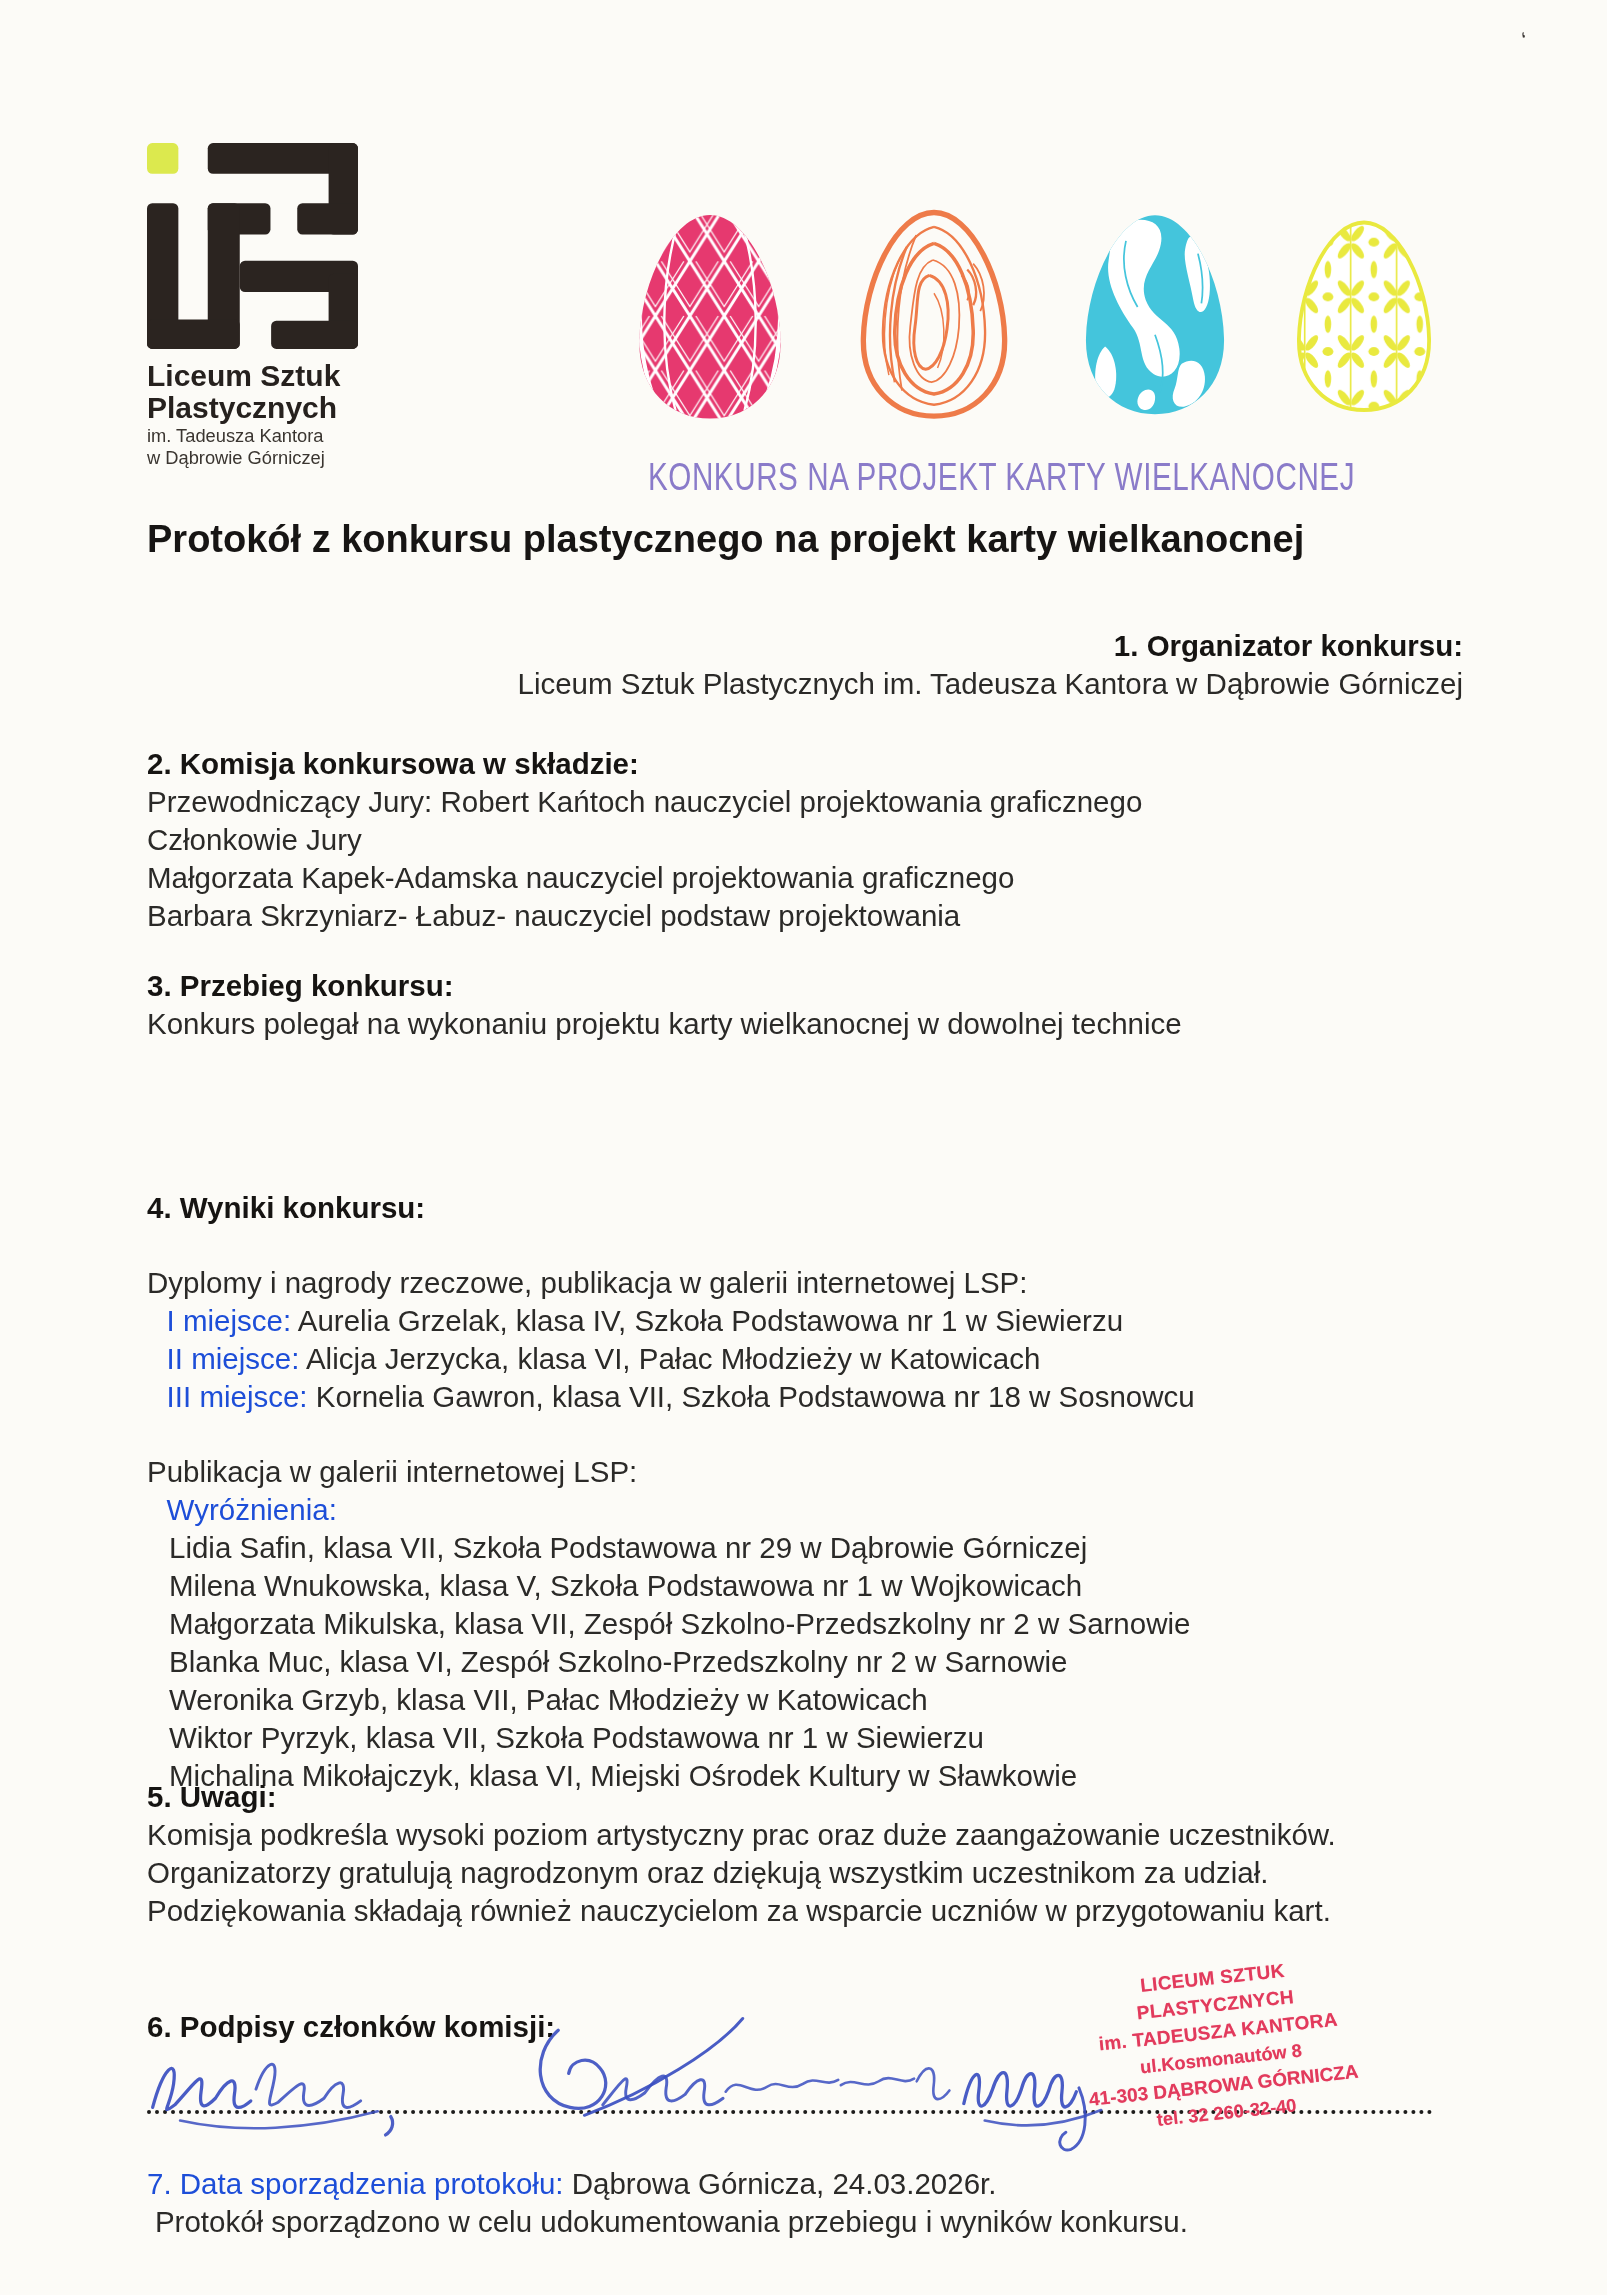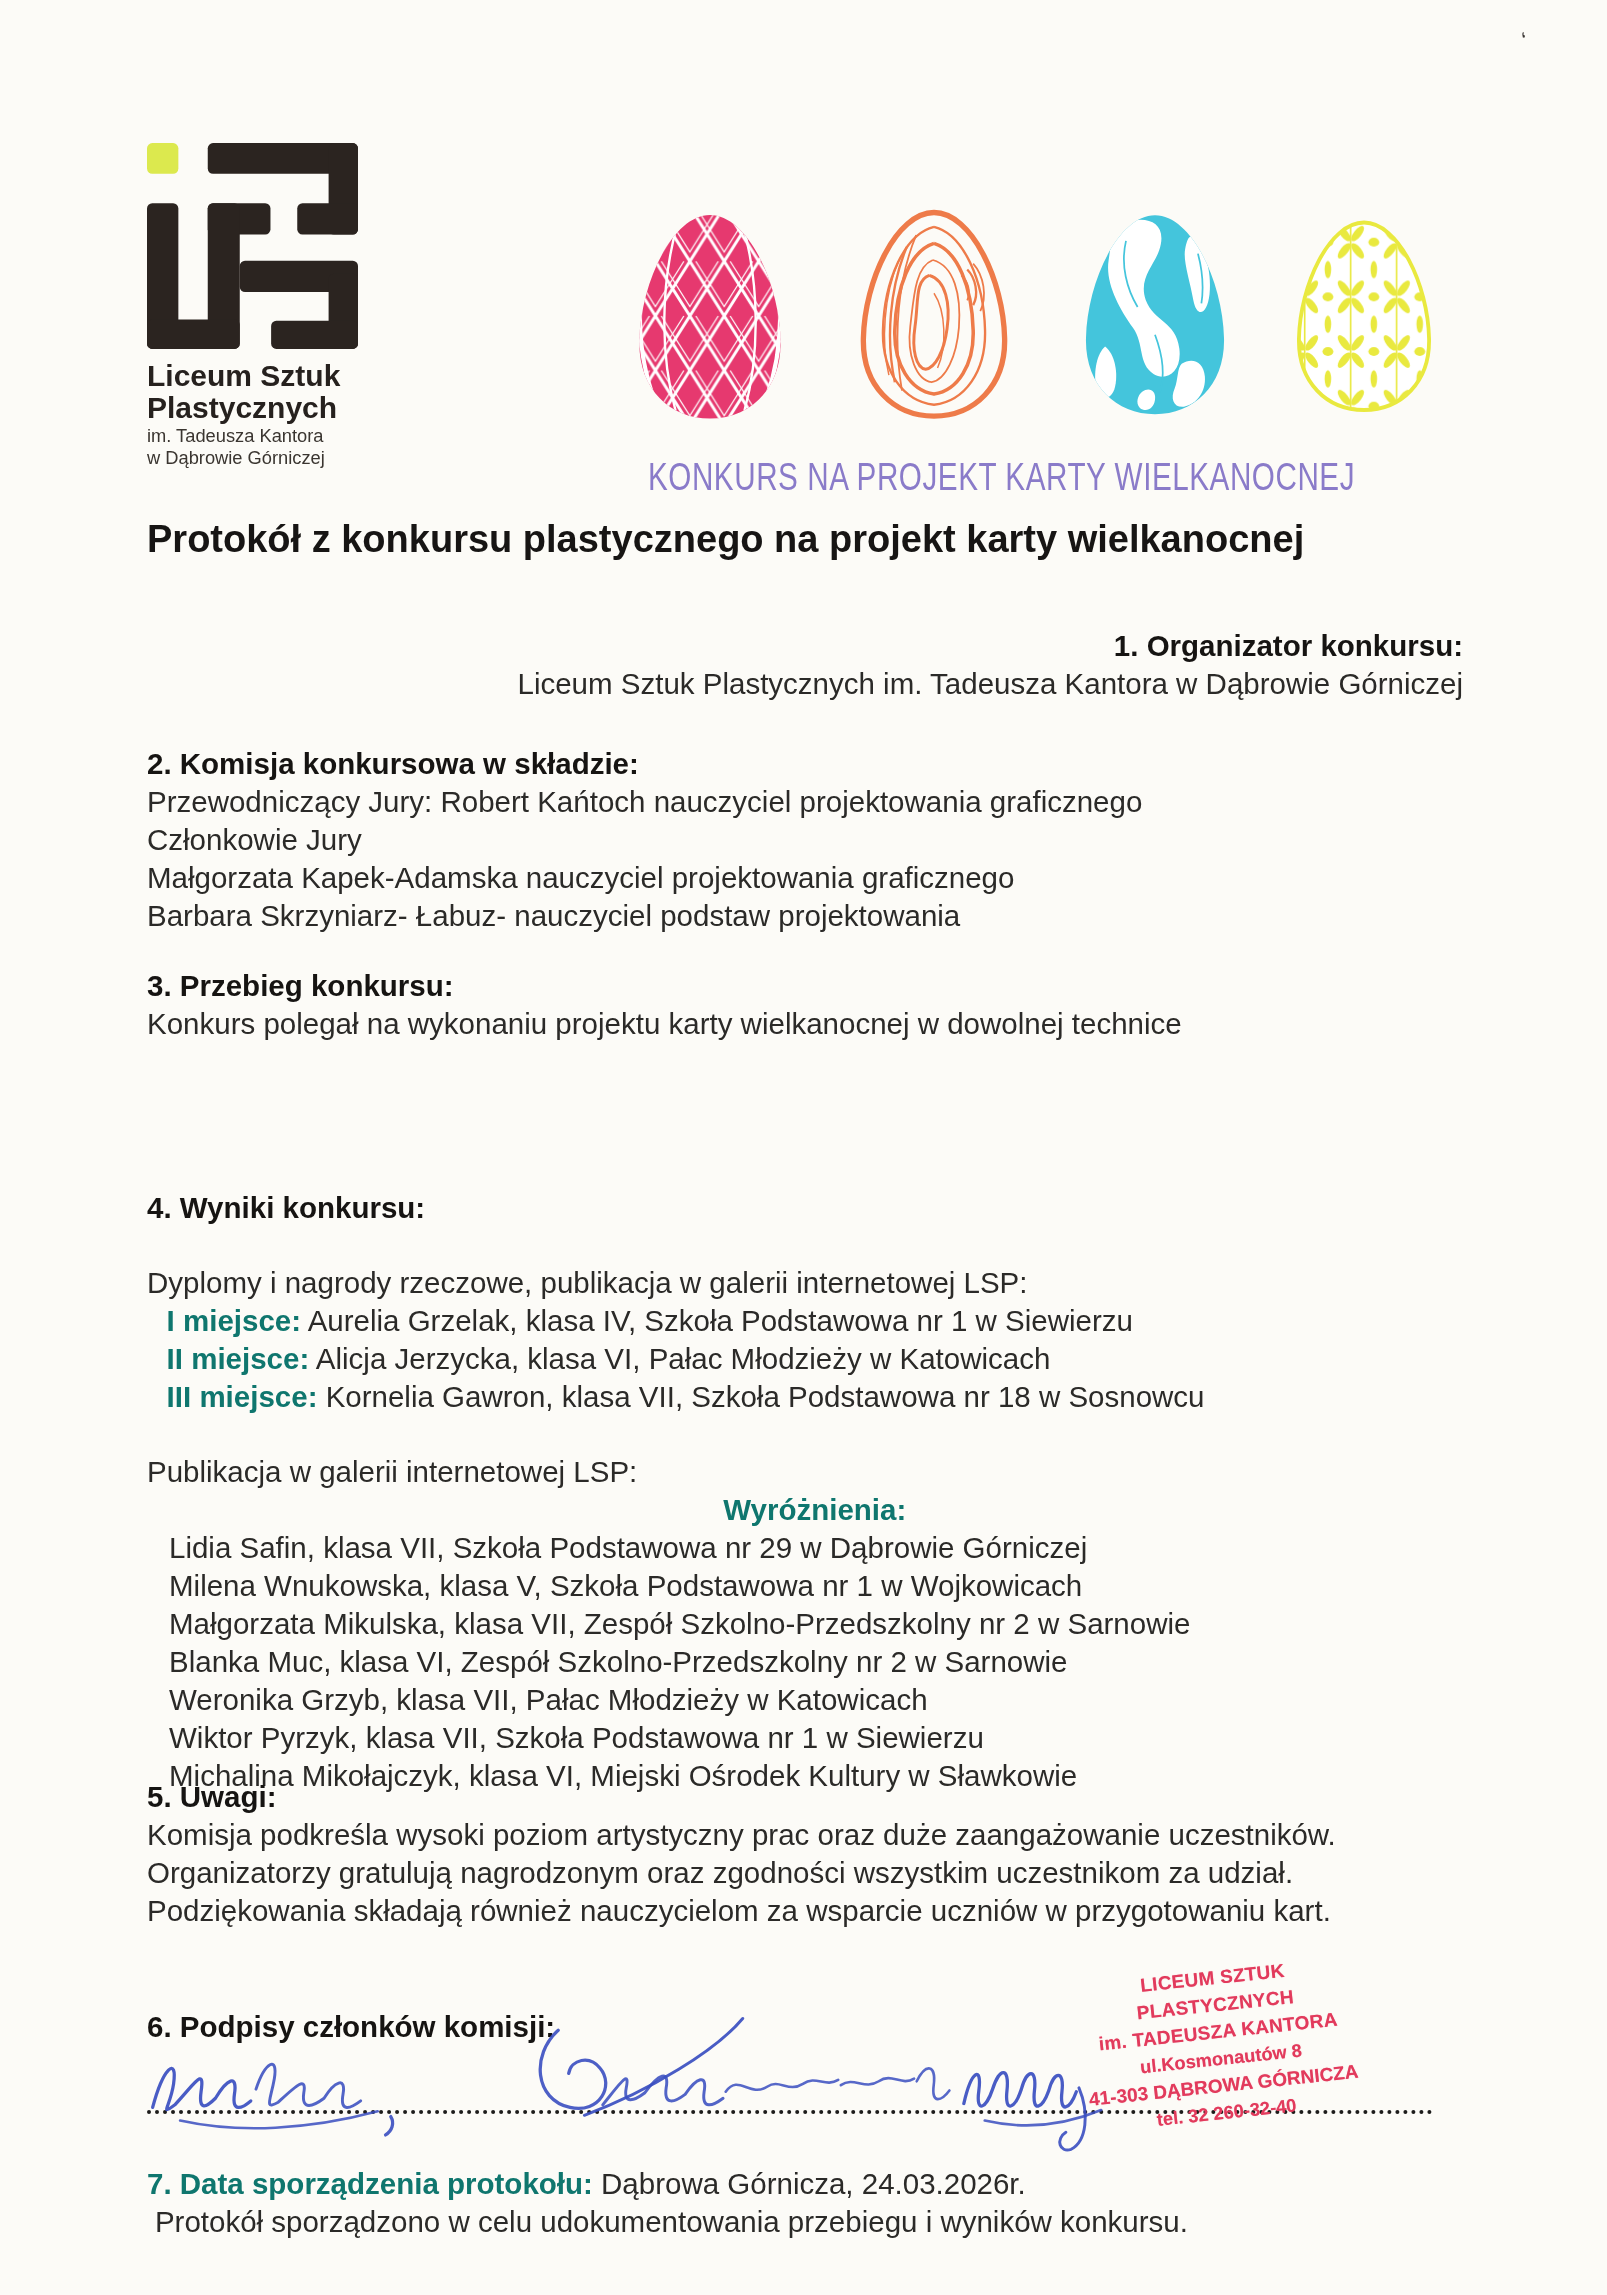--- a/index.html
+++ b/index.html
@@ -20,21 +20,21 @@
   .egg2{left:845px;top:197px;width:178px;height:234px;}
   .egg3{left:1068px;top:198px;width:174px;height:233px;}
   .egg4{left:1282px;top:200px;width:164px;height:232px;}
 
   
   .banner-title{position:absolute;left:648px;top:458px;font-size:38px;line-height:39px;color:#8a7bc9;white-space:nowrap;transform:scaleX(.78);transform-origin:left center;letter-spacing:0.7px;}
 
   
   .h1{position:absolute;left:147px;top:520px;font-size:38px;line-height:38px;font-weight:bold;color:#171514;}
   .sec{position:absolute;left:147px;width:1316px;font-size:29.5px;line-height:38px;color:#2b2a28;}
-  .b{font-weight:bold;color:#0f766e;text-align:center;}
+  .b{font-weight:normal;color:#1d4ed8;}
   .sec .title{font-weight:bold;color:#161412;}
   .gap56{height:37px;}
   .indent{padding-left:19.6px;}
   .indent2{padding-left:22px;}
   .s1{top:627px;text-align:right;} .s2{top:745px;} .s3{top:967px;} .s4{top:1151px;margin-top:38px;} .s5{top:1778px;}
   .s6{top:2008px;} .s7{top:2165px;}
   .s7 .second{padding-left:7.9px;}
 
   
   .signatures{position:absolute;left:134px;top:2008px;width:995px;height:157px;overflow:visible;z-index:6;}
@@ -207,21 +207,21 @@
     <div class="indent2">Małgorzata Mikulska, klasa VII, Zespół Szkolno-Przedszkolny nr 2 w Sarnowie</div>
     <div class="indent2">Blanka Muc, klasa VI, Zespół Szkolno-Przedszkolny nr 2 w Sarnowie</div>
     <div class="indent2">Weronika Grzyb, klasa VII, Pałac Młodzieży w Katowicach</div>
     <div class="indent2">Wiktor Pyrzyk, klasa VII, Szkoła Podstawowa nr 1 w Siewierzu</div>
     <div class="indent2">Michalina Mikołajczyk, klasa VI, Miejski Ośrodek Kultury w Sławkowie</div>
   </div>
 
   <div class="sec s5">
     <div class="title">5. Uwagi:</div>
     <div>Komisja podkreśla wysoki poziom artystyczny prac oraz duże zaangażowanie uczestników.</div>
-    <div>Organizatorzy gratulują nagrodzonym oraz zgodności wszystkim uczestnikom za udział.</div>
+    <div>Organizatorzy gratulują nagrodzonym oraz dziękują wszystkim uczestnikom za udział.</div>
     <div>Podziękowania składają również nauczycielom za wsparcie uczniów w przygotowaniu kart.</div>
   </div>
 
   <div class="sec s6">
     <div class="title">6. Podpisy członków komisji:</div>
   </div>
 
   <svg class="signatures" viewBox="0 0 1520 240">
     <g>
       <path d="M28,152 C44,92 66,72 60,116 C55,150 38,166 62,148 C92,116 108,88 102,128 C98,158 110,152 124,138 C142,108 158,100 153,132 C149,160 164,154 178,142" stroke-width="5" opacity=".92"></path>

